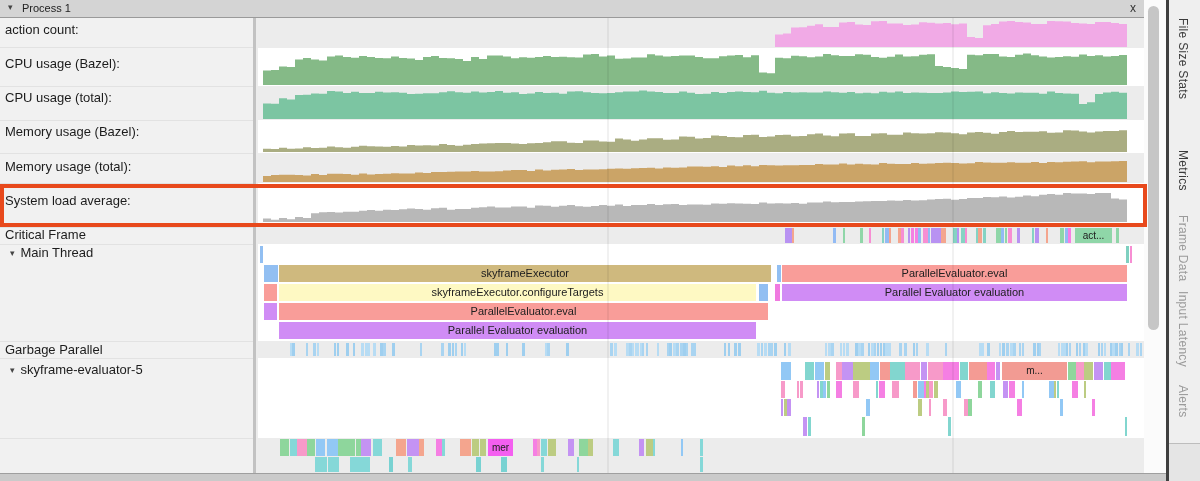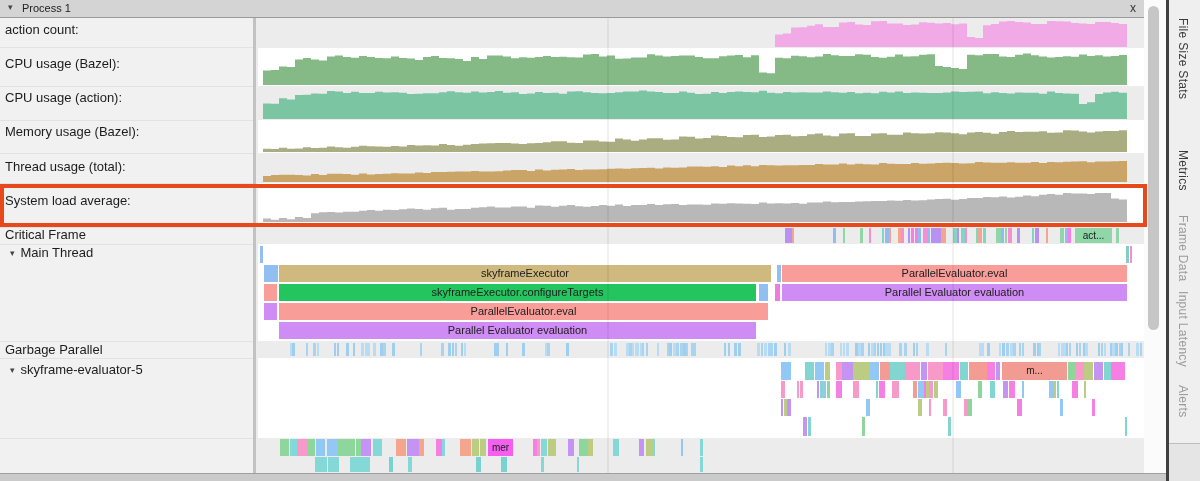--- a/index.html
+++ b/index.html
@@ -56,23 +56,23 @@
 
   <div id="header">
     <span class="tri">▾</span>
     <span class="title">Process 1</span>
     <span class="close">x</span>
   </div>
 
   <div id="left-panel">
       <div class="row-label" style="top: 4px;"><span>action count:</span></div>
       <div class="row-label" style="top: 38px;"><span>CPU usage (Bazel):</span></div>
-      <div class="row-label" style="top: 72px;"><span>CPU usage (action):</span></div>
+      <div class="row-label" style="top: 72px;"><span>CPU usage (total):</span></div>
       <div class="row-label" style="top: 106px;"><span>Memory usage (Bazel):</span></div>
-      <div class="row-label" style="top: 141px;"><span>Thread usage (total):</span></div>
+      <div class="row-label" style="top: 141px;"><span>Memory usage (total):</span></div>
       <div class="row-label" style="top: 175px;"><span>System load average:</span></div>
       <div class="row-label" style="top: 209px;"><span>Critical Frame</span></div>
       <div class="row-label indented" style="top: 227px;"><span class="tri">▾</span><span>Main Thread</span></div>
       <div class="row-label" style="top: 324px;"><span>Garbage Parallel</span></div>
       <div class="row-label indented" style="top: 344px;"><span class="tri">▾</span><span>skyframe-evaluator-5</span></div>
       <div class="rowline" style="top: 29px;"></div>
       <div class="rowline" style="top: 68px;"></div>
       <div class="rowline" style="top: 102px;"></div>
       <div class="rowline" style="top: 135px;"></div>
       <div class="rowline" style="top: 165px;"></div>
@@ -115,21 +115,21 @@
         <path d="M0,30 L0.0,26.6 L8.0,26.6 L8.0,27.7 L16.0,27.7 L16.0,25.9 L24.0,25.9 L24.0,27.2 L32.0,27.2 L32.0,25.1 L40.0,25.1 L40.0,26.0 L48.0,26.0 L48.0,21.2 L56.0,21.2 L56.0,20.3 L64.0,20.3 L64.0,20.1 L72.0,20.1 L72.0,20.6 L80.0,20.6 L80.0,19.8 L88.0,19.8 L88.0,19.8 L96.0,19.8 L96.0,18.8 L104.0,18.8 L104.0,18.1 L112.0,18.1 L112.0,18.7 L120.0,18.7 L120.0,17.7 L128.0,17.7 L128.0,18.0 L136.0,18.0 L136.0,17.2 L144.0,17.2 L144.0,16.4 L152.0,16.4 L152.0,16.9 L160.0,16.9 L160.0,17.8 L168.0,17.8 L168.0,16.3 L176.0,16.3 L176.0,15.7 L184.0,15.7 L184.0,17.7 L192.0,17.7 L192.0,17.1 L200.0,17.1 L200.0,16.9 L208.0,16.9 L208.0,15.7 L216.0,15.7 L216.0,15.3 L224.0,15.3 L224.0,14.6 L232.0,14.6 L232.0,15.5 L240.0,15.5 L240.0,15.4 L248.0,15.4 L248.0,14.5 L256.0,14.5 L256.0,14.5 L264.0,14.5 L264.0,15.8 L272.0,15.8 L272.0,13.4 L280.0,13.4 L280.0,13.7 L288.0,13.7 L288.0,14.8 L296.0,14.8 L296.0,13.8 L304.0,13.8 L304.0,13.1 L312.0,13.1 L312.0,14.2 L320.0,14.2 L320.0,14.7 L328.0,14.7 L328.0,14.1 L336.0,14.1 L336.0,12.9 L344.0,12.9 L344.0,13.7 L352.0,13.7 L352.0,12.6 L360.0,12.6 L360.0,14.0 L368.0,14.0 L368.0,12.9 L376.0,12.9 L376.0,13.1 L384.0,13.1 L384.0,11.9 L392.0,11.9 L392.0,12.9 L400.0,12.9 L400.0,12.2 L408.0,12.2 L408.0,11.9 L416.0,11.9 L416.0,13.0 L424.0,13.0 L424.0,12.6 L432.0,12.6 L432.0,12.5 L440.0,12.5 L440.0,12.8 L448.0,12.8 L448.0,11.5 L456.0,11.5 L456.0,11.7 L464.0,11.7 L464.0,11.2 L472.0,11.2 L472.0,11.5 L480.0,11.5 L480.0,11.7 L488.0,11.7 L488.0,11.9 L496.0,11.9 L496.0,10.5 L504.0,10.5 L504.0,11.5 L512.0,11.5 L512.0,11.2 L520.0,11.2 L520.0,11.6 L528.0,11.6 L528.0,10.9 L536.0,10.9 L536.0,11.8 L544.0,11.8 L544.0,10.5 L552.0,10.5 L552.0,10.5 L560.0,10.5 L560.0,9.6 L568.0,9.6 L568.0,10.3 L576.0,10.3 L576.0,10.1 L584.0,10.1 L584.0,10.1 L592.0,10.1 L592.0,9.5 L600.0,9.5 L600.0,9.2 L608.0,9.2 L608.0,9.0 L616.0,9.0 L616.0,9.0 L624.0,9.0 L624.0,8.4 L632.0,8.4 L632.0,8.7 L640.0,8.7 L640.0,7.9 L648.0,7.9 L648.0,8.4 L656.0,8.4 L656.0,8.2 L664.0,8.2 L664.0,7.6 L672.0,7.6 L672.0,6.9 L680.0,6.9 L680.0,6.8 L688.0,6.8 L688.0,7.8 L696.0,7.8 L696.0,6.9 L704.0,6.9 L704.0,6.1 L712.0,6.1 L712.0,5.9 L720.0,5.9 L720.0,5.1 L728.0,5.1 L728.0,5.3 L736.0,5.3 L736.0,4.6 L744.0,4.6 L744.0,5.4 L752.0,5.4 L752.0,4.7 L760.0,4.7 L760.0,3.6 L768.0,3.6 L768.0,4.3 L776.0,4.3 L776.0,2.8 L784.0,2.8 L784.0,2.1 L792.0,2.1 L792.0,2.7 L800.0,2.7 L800.0,1.1 L808.0,1.1 L808.0,1.5 L816.0,1.5 L816.0,1.4 L824.0,1.4 L824.0,2.0 L832.0,2.0 L832.0,1.0 L840.0,1.0 L840.0,1.0 L848.0,1.0 L848.0,6.5 L856.0,6.5 L856.0,7.5 L864.0,7.5 L864,30 Z" fill="#b8b8b8"></path>
       </svg>
       <div class="slice" style="left: 2px; top: 228px; width: 3px; height: 17px; background: rgb(146, 191, 242); line-height: 17px;"></div>
       <div class="slice" style="left: 868px; top: 228px; width: 3px; height: 17px; background: rgb(127, 208, 192); line-height: 17px;"></div>
       <div class="slice" style="left: 872px; top: 228px; width: 2px; height: 17px; background: rgb(247, 142, 211); line-height: 17px;"></div>
       <div class="slice" style="left: 6px; top: 247px; width: 14px; height: 17px; background: rgb(146, 191, 242); line-height: 17px;"></div>
       <div class="slice" style="left: 21px; top: 247px; width: 492px; height: 17px; background: rgb(207, 185, 126); line-height: 17px;">skyframeExecutor</div>
       <div class="slice" style="left: 519px; top: 247px; width: 4px; height: 17px; background: rgb(146, 191, 242); line-height: 17px;"></div>
       <div class="slice" style="left: 524px; top: 247px; width: 345px; height: 17px; background: rgb(249, 157, 153); line-height: 17px;">ParallelEvaluator.eval</div>
       <div class="slice" style="left: 6px; top: 266px; width: 13px; height: 17px; background: rgb(249, 157, 153); line-height: 17px;"></div>
-      <div class="slice" style="left: 21px; top: 266px; width: 477px; height: 17px; background: #22c55e; line-height: 17px;">skyframeExecutor.configureTargets</div>
+      <div class="slice" style="left: 21px; top: 266px; width: 477px; height: 17px; background: #fef9c3; line-height: 17px;">skyframeExecutor.configureTargets</div>
       <div class="slice" style="left: 501px; top: 266px; width: 9px; height: 17px; background: rgb(146, 191, 242); line-height: 17px;"></div>
       <div class="slice" style="left: 517px; top: 266px; width: 5px; height: 17px; background: rgb(240, 122, 224); line-height: 17px;"></div>
       <div class="slice" style="left: 524px; top: 266px; width: 345px; height: 17px; background: rgb(208, 140, 245); line-height: 17px;">Parallel Evaluator evaluation</div>
       <div class="slice" style="left: 6px; top: 285px; width: 13px; height: 17px; background: rgb(208, 140, 245); line-height: 17px;"></div>
       <div class="slice" style="left: 21px; top: 285px; width: 489px; height: 17px; background: rgb(249, 157, 153); line-height: 17px;">ParallelEvaluator.eval</div>
       <div class="slice" style="left: 21px; top: 304px; width: 477px; height: 17px; background: rgb(208, 140, 245); line-height: 17px;">Parallel Evaluator evaluation</div>
       <div class="slice lbl-sm" style="left: 817px; top: 210px; width: 37px; height: 15px; background: rgb(143, 214, 168); line-height: 15px;">act...</div>
       <div class="slice lbl-sm" style="left: 744px; top: 344px; width: 65px; height: 18px; background: rgb(242, 155, 147); line-height: 18px;">m...</div>
       <div class="slice" style="left: 545px; top: 399px; width: 4px; height: 19px; background: rgb(196, 147, 243); line-height: 19px;"></div>
       <div class="slice" style="left: 550px; top: 399px; width: 3px; height: 19px; background: rgb(130, 214, 207); line-height: 19px;"></div>

